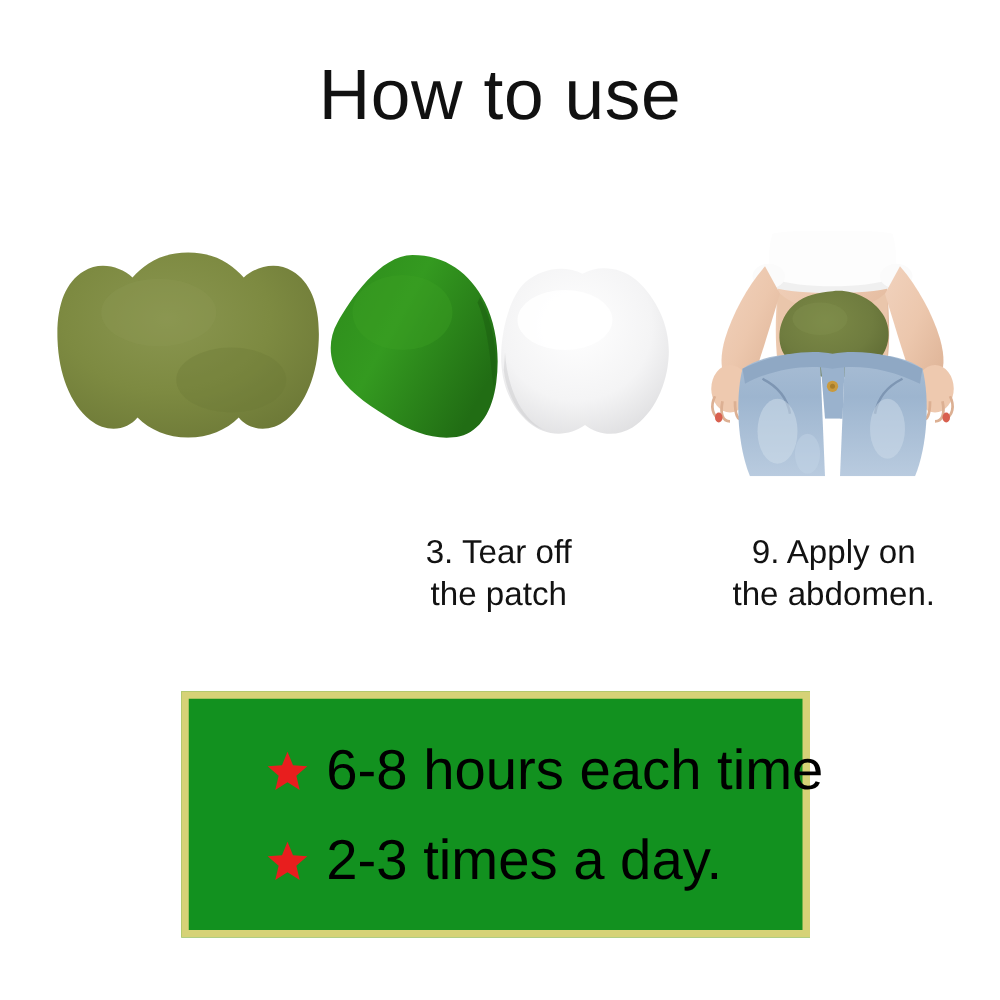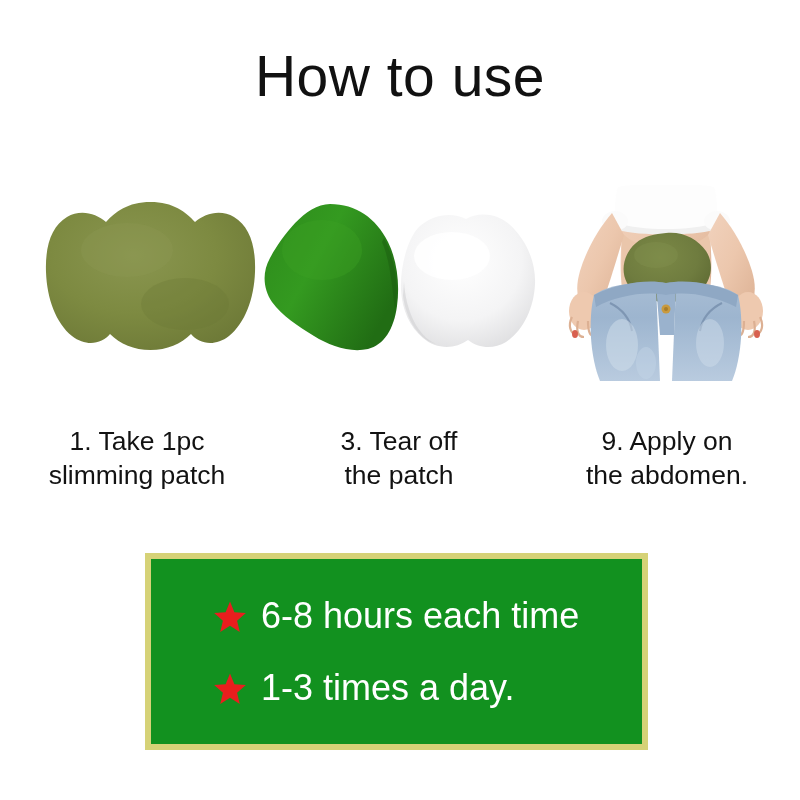--- a/index.html
+++ b/index.html
@@ -131,23 +131,23 @@
 
   .star {
     width: 34px;
     height: 34px;
     flex: none;
     margin-right: 14px;
     margin-top: 2px;
   }
 
   .usage-text {
-    font-size: 36px;
+    font-size: 45px;
     line-height: 1;
-    color: #ffffff;
+    color: #000000;
     white-space: nowrap;
   }
 </style>
 </head>
 <body>
 
 <div id="page">
 
   <div id="title">How to use</div>
 
@@ -173,22 +173,20 @@
                    C89 150 75 144 65 134
                    C57 144 41 147 27 136
                    C11 123 2 99 1 72
                    C0 45 7 26 22 17
                    C35 9 51 13 61 22
                    C70 12 83 2 105.5 2 Z" fill="url(#oliveGrad)"></path>
           <ellipse cx="82" cy="50" rx="46" ry="27" fill="#8c9853" opacity="0.35"></ellipse>
           <ellipse cx="140" cy="104" rx="44" ry="26" fill="#6b7736" opacity="0.30"></ellipse>
         </svg>
       </div>
-      <div class="caption">1. Take 1pc
-slimming patch</div>
     </div>
 
     <div class="step step-2">
       <div class="art">
 
         <svg id="liner-white" viewBox="0 0 150 140">
           <defs>
             <radialGradient id="linerGrad" cx="45%" cy="35%" r="75%">
               <stop offset="0%" stop-color="#ffffff"></stop>
               <stop offset="60%" stop-color="#f4f4f5"></stop>
@@ -335,18 +333,18 @@
       <svg class="star" viewBox="0 0 24 24">
         <polygon points="12,1 15.1,8.6 23.2,9.2 17,14.6 18.9,22.6 12,18.2 5.1,22.6 7,14.6 0.8,9.2 8.9,8.6" fill="#e81e1e"></polygon>
       </svg>
       <span class="usage-text">6-8 hours each time</span>
     </div>
 
     <div class="usage-line">
       <svg class="star" viewBox="0 0 24 24">
         <polygon points="12,1 15.1,8.6 23.2,9.2 17,14.6 18.9,22.6 12,18.2 5.1,22.6 7,14.6 0.8,9.2 8.9,8.6" fill="#e81e1e"></polygon>
       </svg>
-      <span class="usage-text">1-3 times a day.</span>
+      <span class="usage-text">2-3 times a day.</span>
     </div>
 
   </div>
 
 </div>
 
 </body></html>

